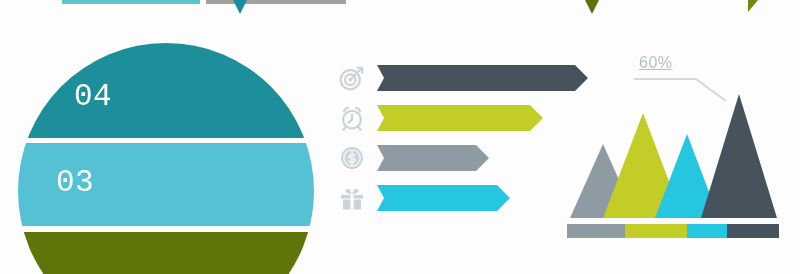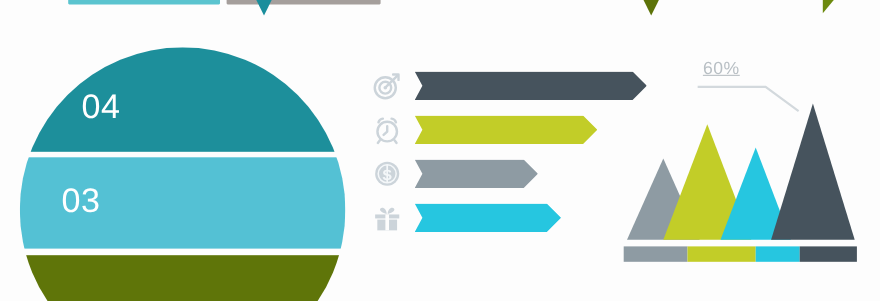--- a/index.html
+++ b/index.html
@@ -56,20 +56,21 @@
   #band-04 { top: 0px;   height: 95px;  background: #1d8f9b; }
   #band-03 { top: 100px; height: 83px;  background: #54c1d4; }
   #band-02 { top: 189px; height: 107px; background: #5f7509; }
 
   .band-label {
     color: #ffffff;
     font-size: 31px;
     font-weight: 400;
     letter-spacing: 0.5px;
     line-height: 1;
+    font-family: Liberation Mono, monospace;
   }
   #band-04 .band-label { margin-left: 56px; margin-top: 12px; }
   #band-03 .band-label { margin-left: 38px; margin-top: -4px; text-align: center; }
 
   
   #bar-list {
     position: absolute;
     left: 337px; top: 58px;
     width: 270px;
   }

